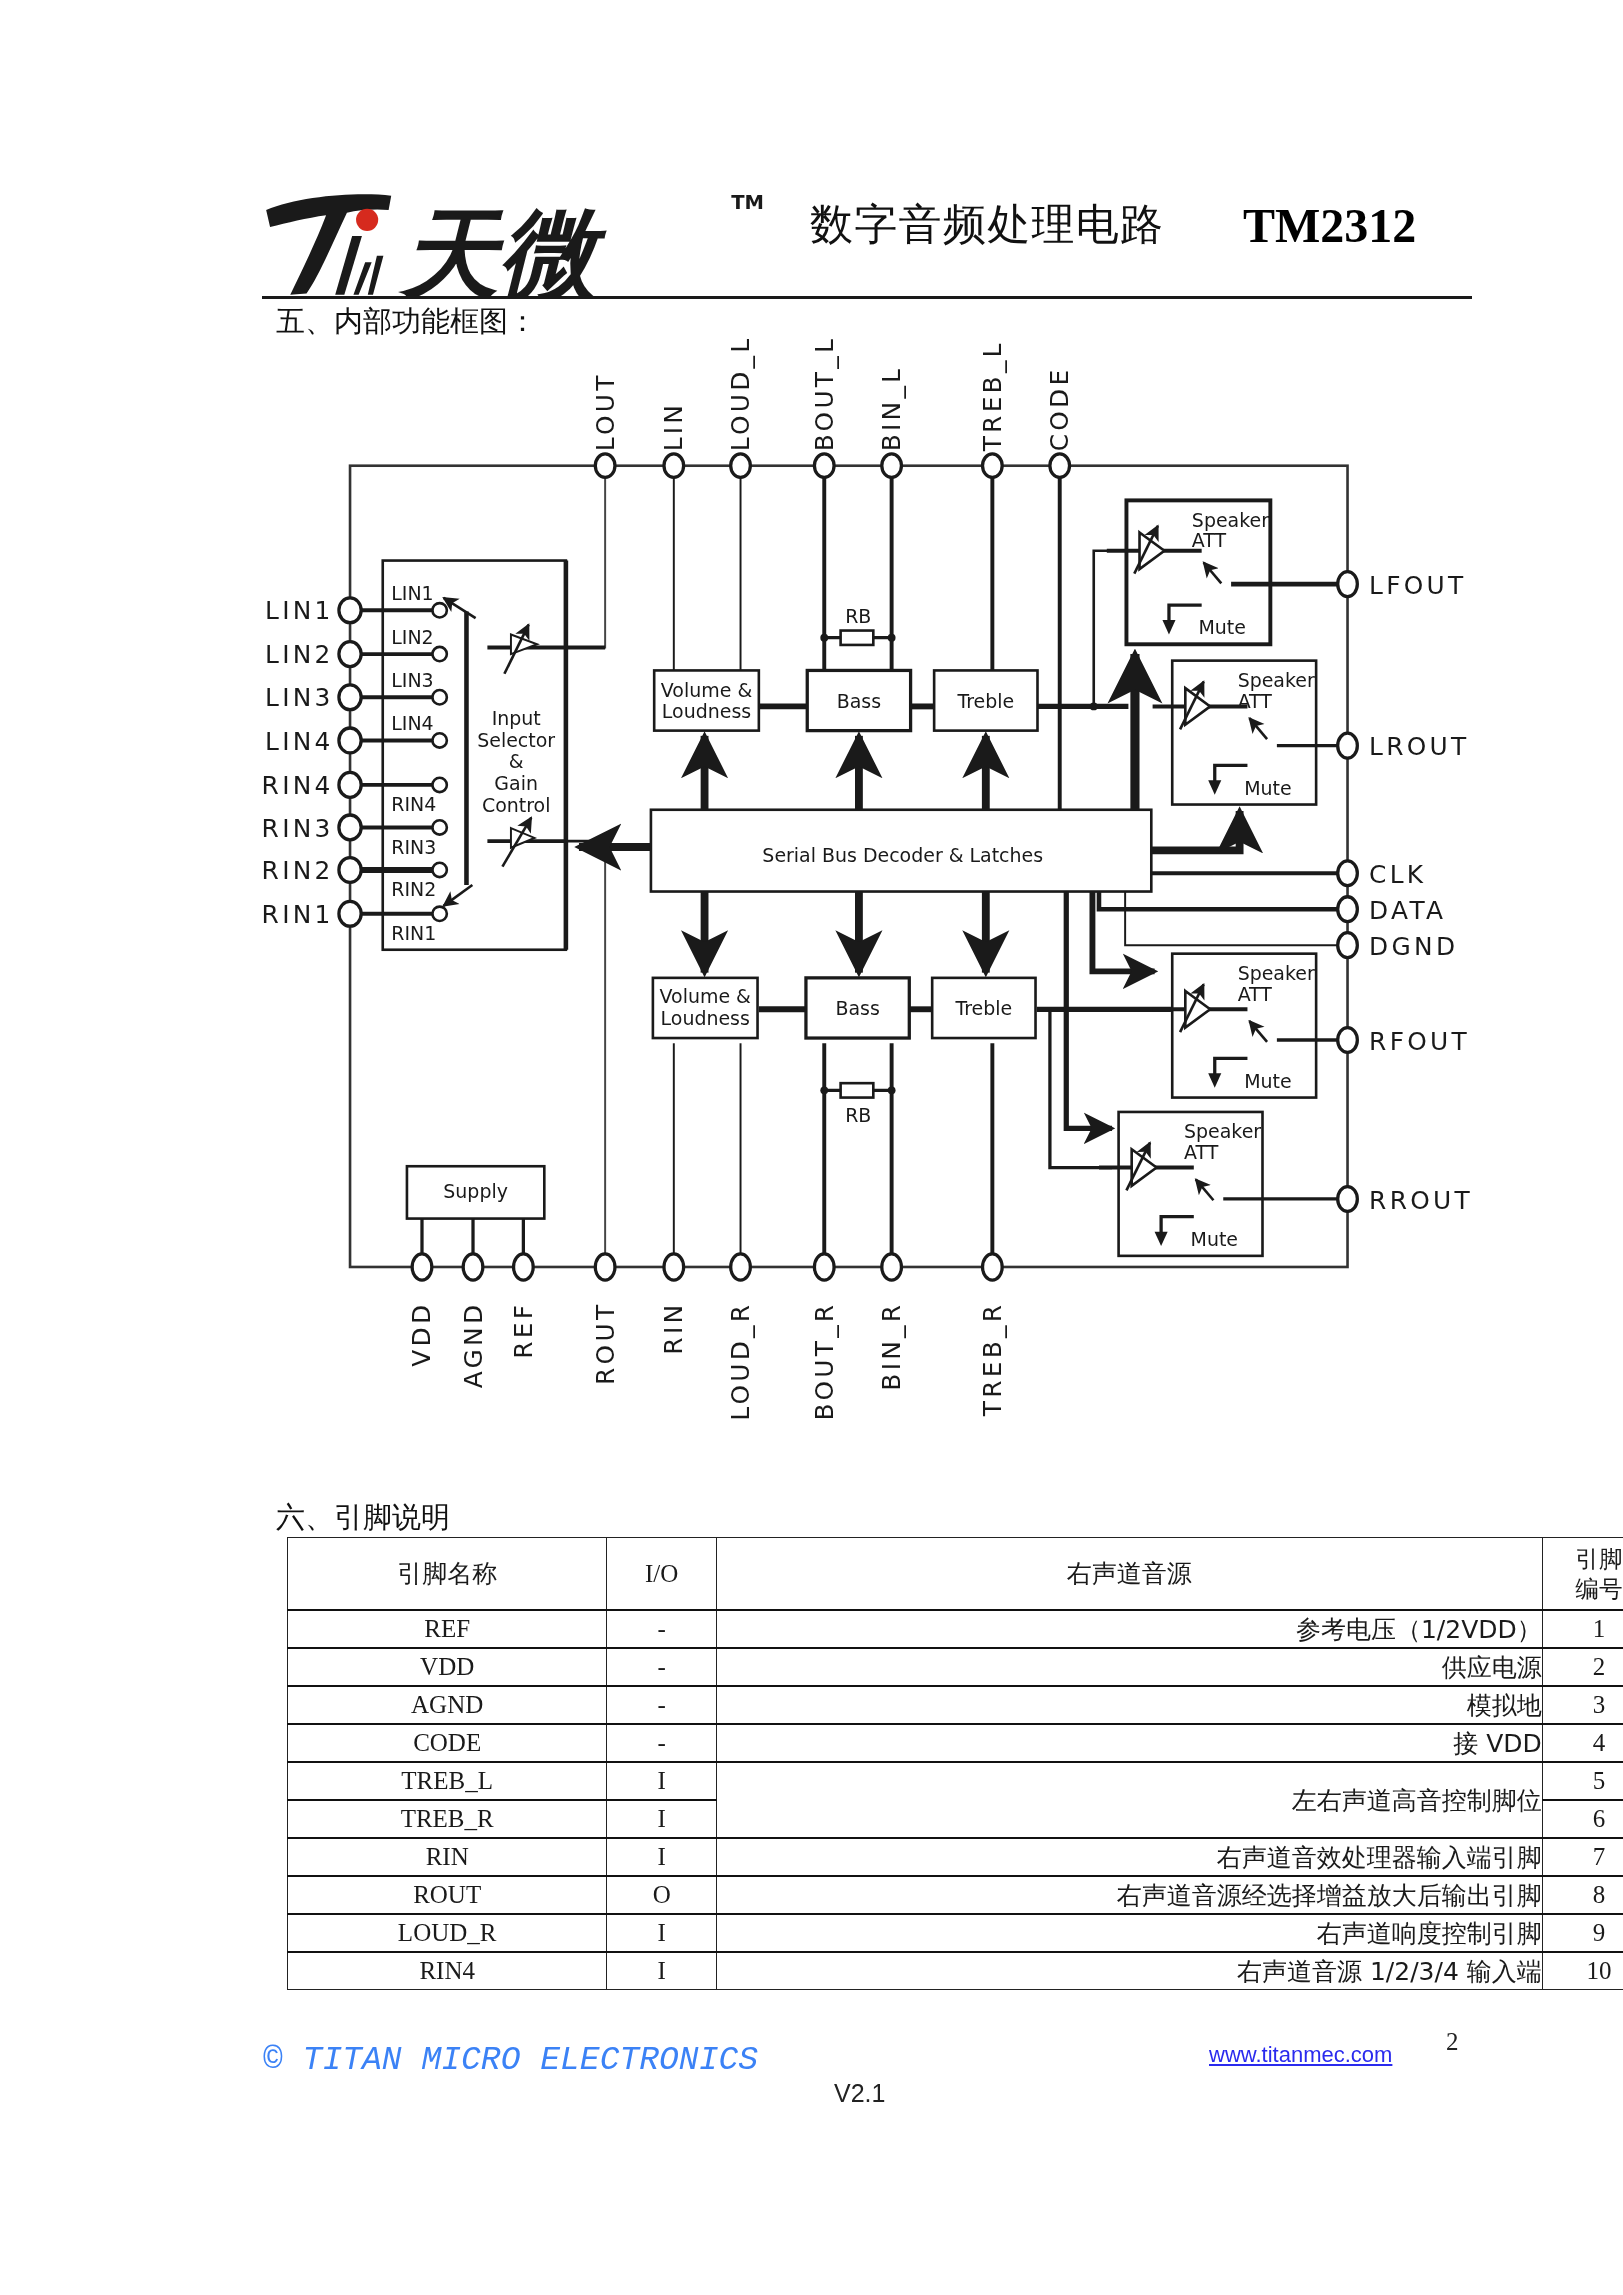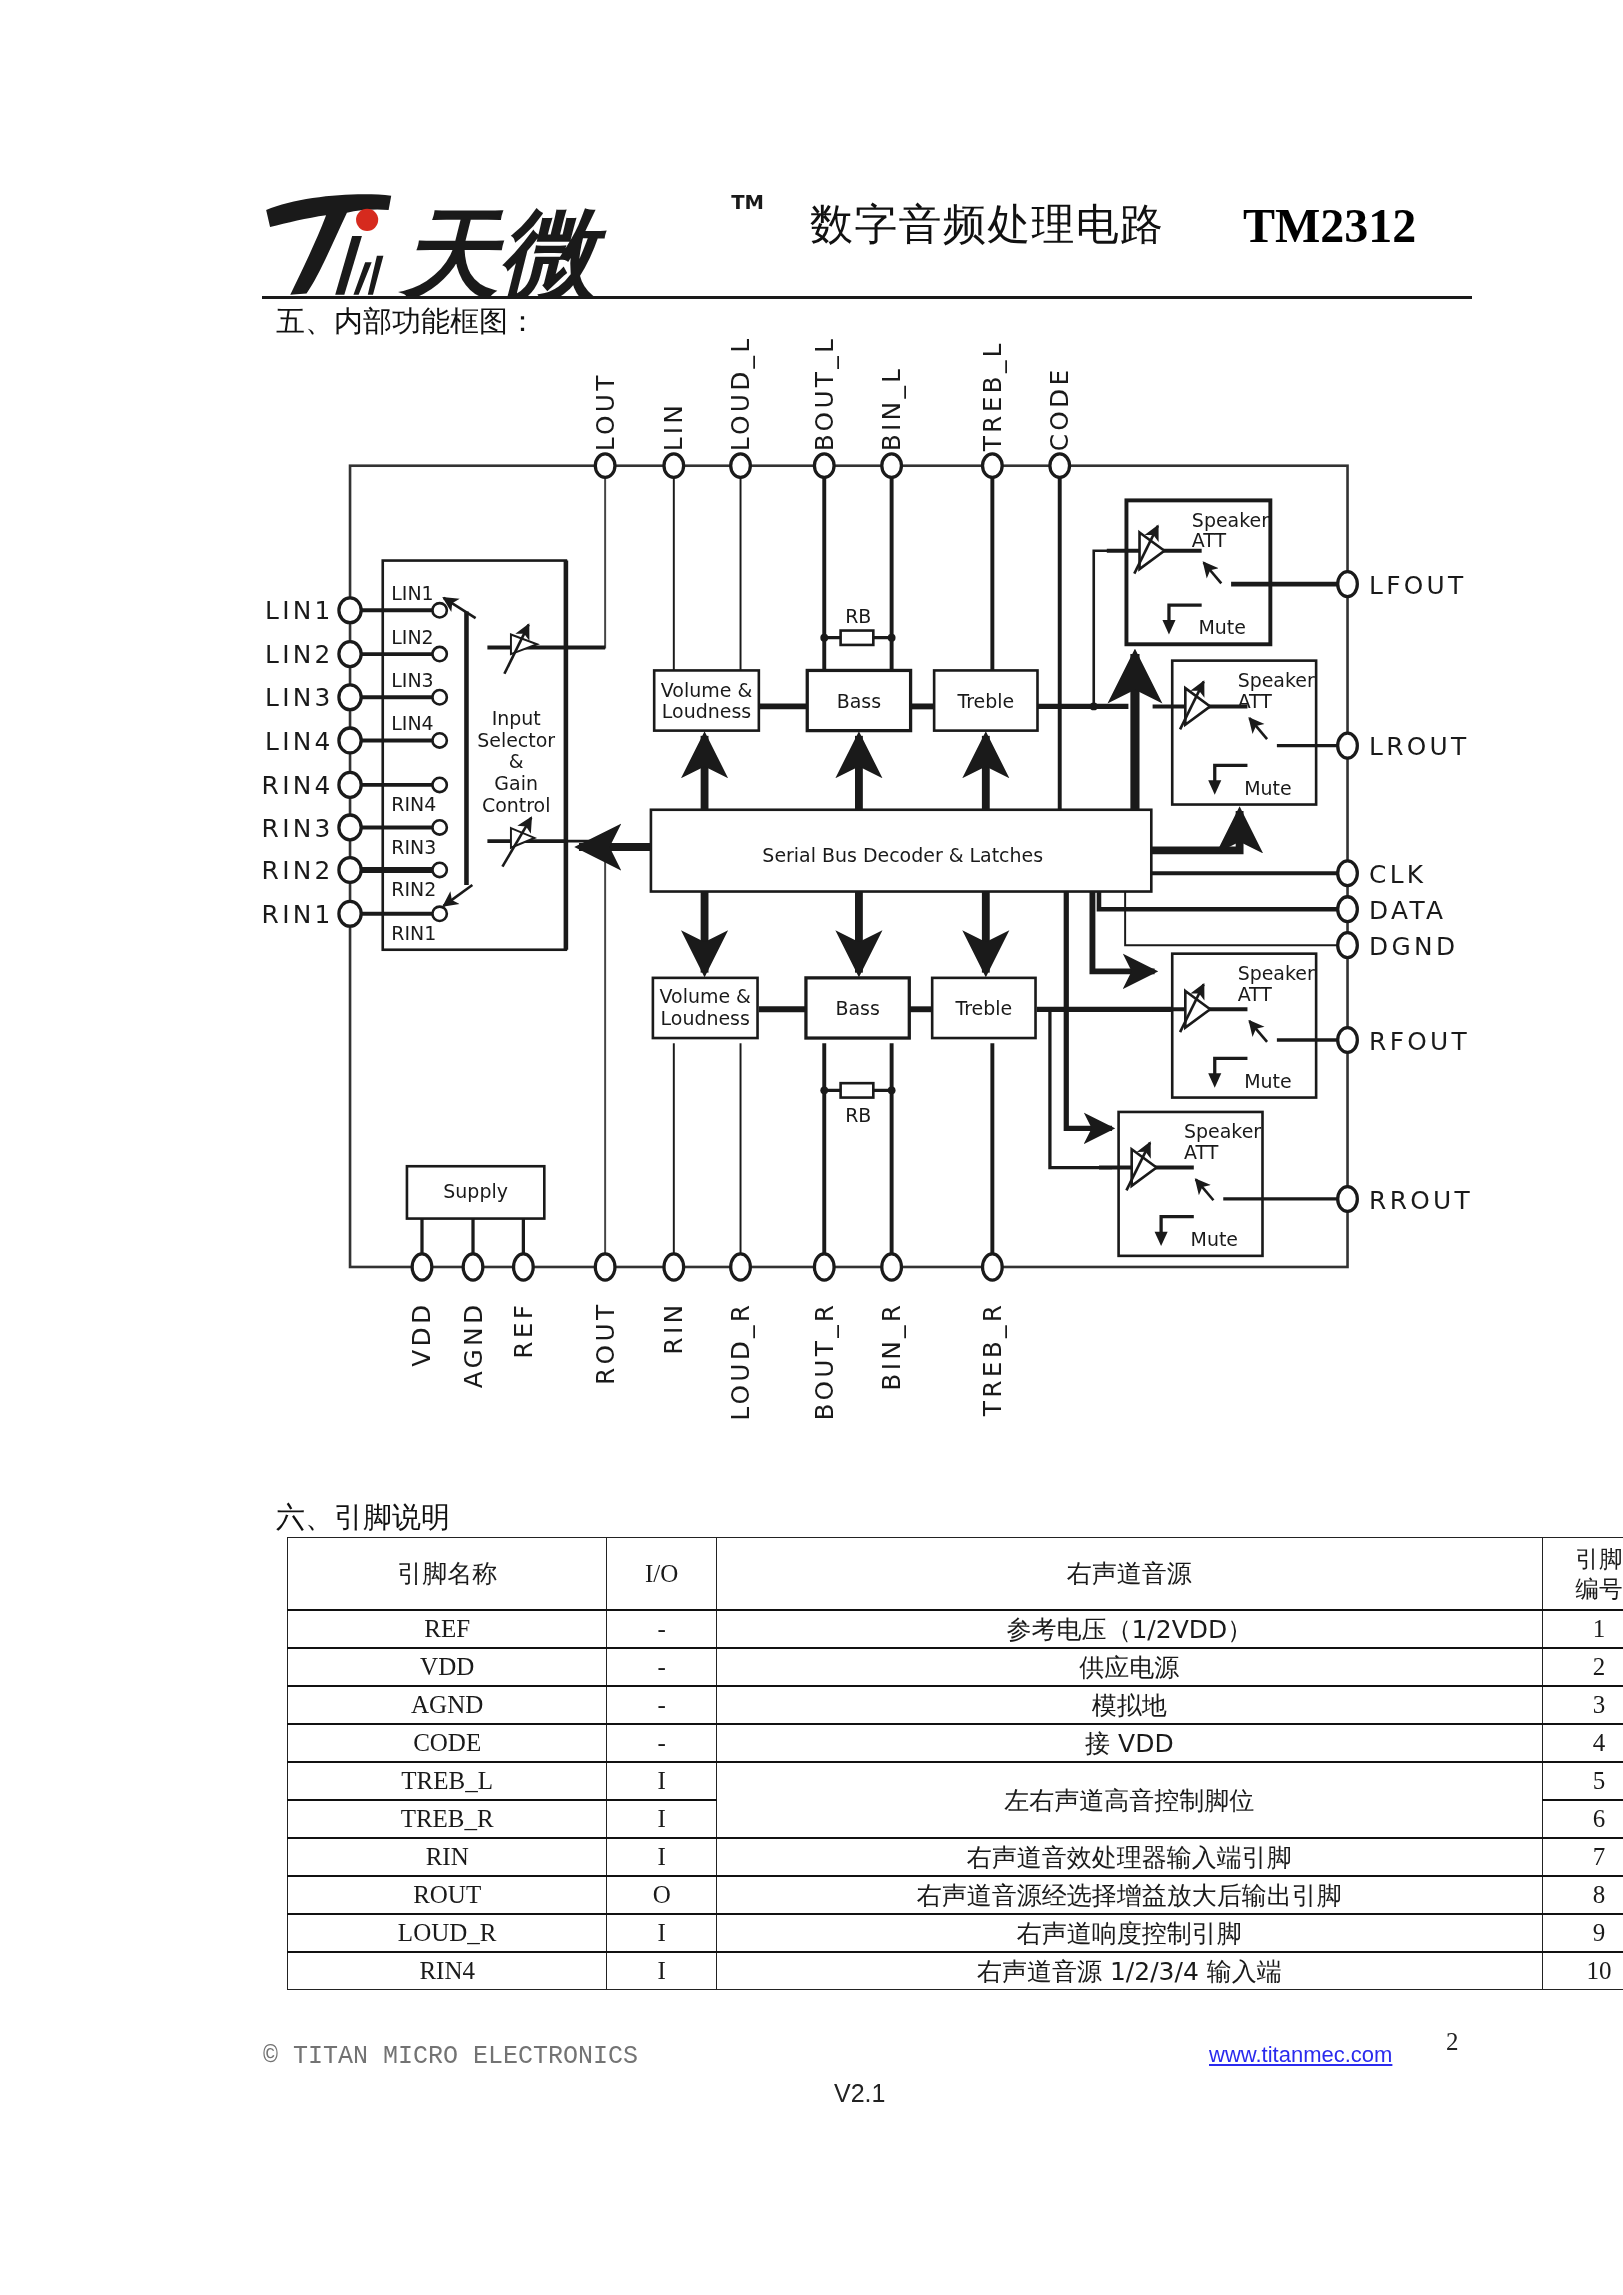--- a/index.html
+++ b/index.html
@@ -15,23 +15,23 @@
   #diagram { left: 0; top: 0; width: 1623px; height: 1439px; }
   #diagram text { font-family: "DejaVu Sans", sans-serif; fill: #1a1a1a; }
   .pinlabel { font-size: 38px; letter-spacing: 5px; }
   .inlabel { font-size: 29px; }
   .blocklabel { font-size: 29px; }
   
   #pin-table { left: 287px; top: 1537px; border-collapse: collapse; width: 1369px; font-family: "Liberation Serif", serif; font-size: 25px; }
   #pin-table td, #pin-table th { border: 1.3px solid #222; text-align: center; font-weight: normal; padding: 0; }
   #pin-table th { height: 71px; font-family: "DejaVu Sans", sans-serif; font-size: 25px; }
   #pin-table td { height: 36px; }
-  #pin-table td.cn { font-family: "DejaVu Sans", sans-serif; }
+  #pin-table td.cn { font-family: "DejaVu Sans", sans-serif; text-align: right; }
   #pin-table tr.sep td { border-top: 2.6px solid #111; }
-  #footer-left { left: 263px; top: 2042px; font-family: "Liberation Mono", monospace; font-size: 25px; color: #737373; }
+  #footer-left { left: 263px; top: 2042px; font-family: "Liberation Mono", monospace; font-size: 33px; color: #3b82f6; font-style: italic; }
   #footer-link { left: 1209px; top: 2042px; font-family: Liberation Sans, sans-serif; font-size: 22px; color: #2a2aee; text-decoration: underline; }
   #footer-page { left: 1446px; top: 2028px; font-family: "Liberation Serif", serif; font-size: 25px; color: #222; }
   #footer-version { left: 834px; top: 2079px; font-family: Liberation Sans, sans-serif; font-size: 25px; color: #222; }
 </style>
 </head>
 <body>
 
 <svg id="logo" class="abs" viewBox="0 0 780 175">
 
   <path d="M8,40 C60,18 150,12 200,18 L196,40 C175,38 150,40 132,44 C110,90 90,140 70,168 L45,170 C62,135 84,90 100,48 C70,52 40,60 14,66 Z" fill="#1a1a1a"></path>

